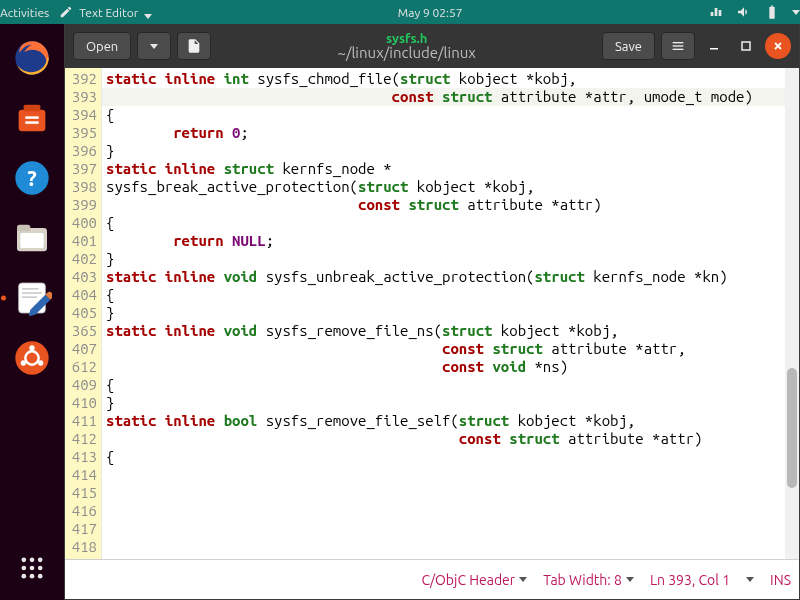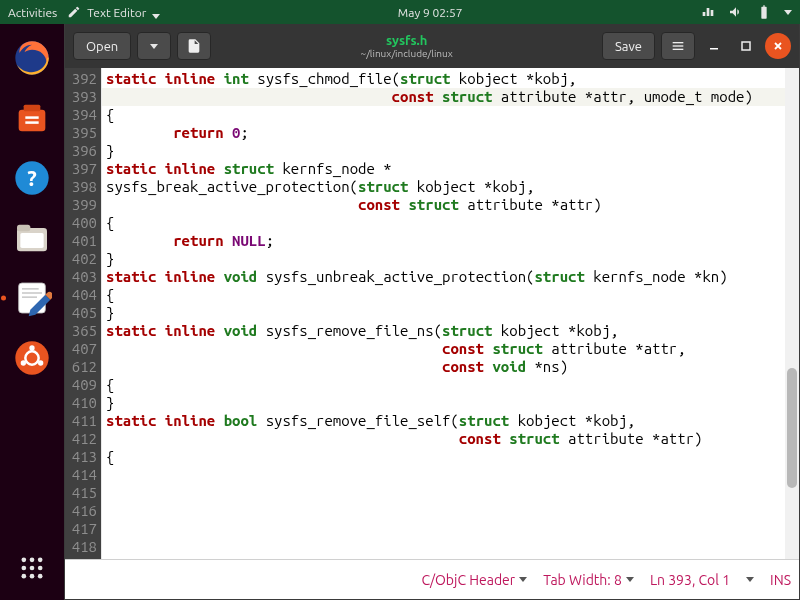--- a/index.html
+++ b/index.html
@@ -1,20 +1,20 @@
 <!DOCTYPE html>
 <html><head>
 <meta charset="utf-8">
 <style>
   * { margin: 0; padding: 0; box-sizing: border-box; }
   html, body { width: 800px; height: 600px; overflow: hidden; font-family: Ubuntu, "Segoe UI", sans-serif; }
   body { background: #2c001e; display: flex; flex-direction: column; }
 
   
-  .topbar { height: 24px; background: #14532d; color: #e6e6e6; display: flex; align-items: center; font-size: 12px; padding: 0 8px; }
+  .topbar { height: 24px; background: #0f766e; color: #e6e6e6; display: flex; align-items: center; font-size: 12px; padding: 0 0; }
   .topbar .left, .topbar .center, .topbar .right { display: flex; align-items: center; gap: 10px; }
   .topbar .center { flex: 1; justify-content: center; }
   .topbar .right { gap: 12px; }
   .topbar svg { fill: #e6e6e6; }
   .app-indicator { display:flex; align-items:flex-end; gap:6px; }
   .tri-down { width:0; height:0; border-left:4px solid transparent; border-right:4px solid transparent; border-top:5px solid #e6e6e6; }
 
   
   .workspace { flex:1; display:flex; }
 
@@ -25,27 +25,27 @@
   .dock .spacer { flex:1; }
   .dock .apps-grid { width:44px; height:44px; display:flex; align-items:center; justify-content:center; margin-bottom:10px; cursor:pointer; }
 
   
   .window { flex:1; display:flex; flex-direction:column; background:#fff; border:1px solid #3a3a3a; border-top:none; }
   .titlebar { height:44px; background:#353535; display:flex; align-items:center; color:#eee; padding:0 8px; gap:6px; }
   .tb-btn { background:#4b4b4b; border:1px solid #272727; border-radius:4px; color:#eee; font-size:13px; height:28px; display:flex; align-items:center; justify-content:center; padding:0 12px; cursor:pointer; }
   .tb-btn.icon { width:34px; padding:0; }
   .title-wrap { flex:1; text-align:center; line-height:1.1; }
   .title-wrap .t-main { font-size:13px; font-weight:600; color:#22c55e; }
-  .title-wrap .t-sub { font-size:10px; color:#bdbdbd; }
+  .title-wrap .t-sub { font-size:15px; color:#bdbdbd; }
   .win-ctl { width:26px; height:26px; border-radius:50%; display:flex; align-items:center; justify-content:center; cursor:pointer; }
   .win-close { background:#e95420; }
   .win-ctl svg { fill:#fff; }
 
   .content { flex:1; display:flex; background:#fff; position:relative; }
-  .gutter { width:37px; background:#404040; border-right:1px solid #e8e8e8; color:#8e8e8e; font-family:"Ubuntu Mono","DejaVu Sans Mono",monospace; font-size:15px; text-align:right; padding-right:4px; padding-top:2px; line-height:18px; user-select:none; }
+  .gutter { width:37px; background:#fef9c3; border-right:1px solid #e8e8e8; color:#8e8e8e; font-family:"Ubuntu Mono","DejaVu Sans Mono",monospace; font-size:15px; text-align:right; padding-right:4px; padding-top:2px; line-height:18px; user-select:none; }
   .code { flex:1; font-family:"Ubuntu Mono","DejaVu Sans Mono",monospace; font-size:15px; line-height:18px; padding:2px 4px 0 4px; white-space:pre; overflow:hidden; position:relative; }
   .line-hl { position:absolute; left:0; right:0; height:18px; background:#f4f4ee; z-index:0; }
   .code .ln { position:relative; z-index:1; }
   .kw { color:#a40000; font-weight:600; }   
   .ty { color:#1f7a1f; font-weight:600; }    
   .lit{ color:#7a0874; font-weight:600; }    
   .scrollbar { width:14px; background:#f1f1f1; position:relative; }
   .thumb { position:absolute; left:2px; right:2px; top:300px; height:120px; background:#b8b8b8; border-radius:6px; }
 
   

